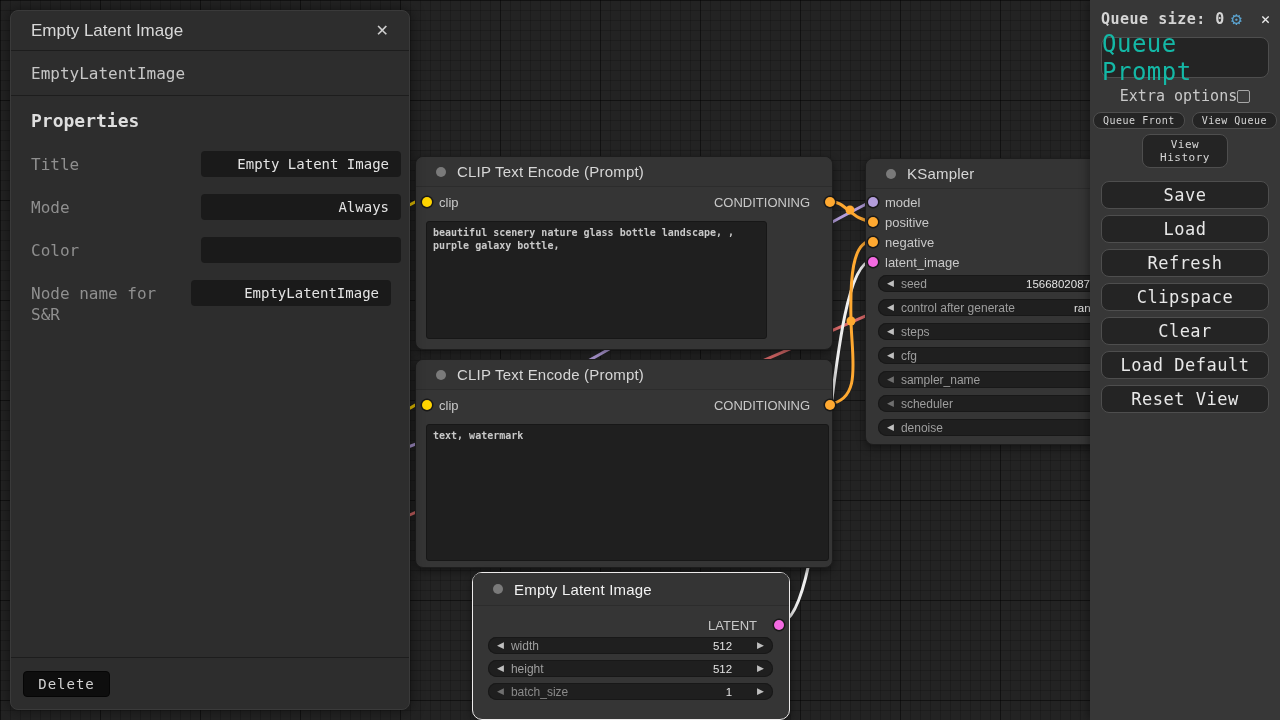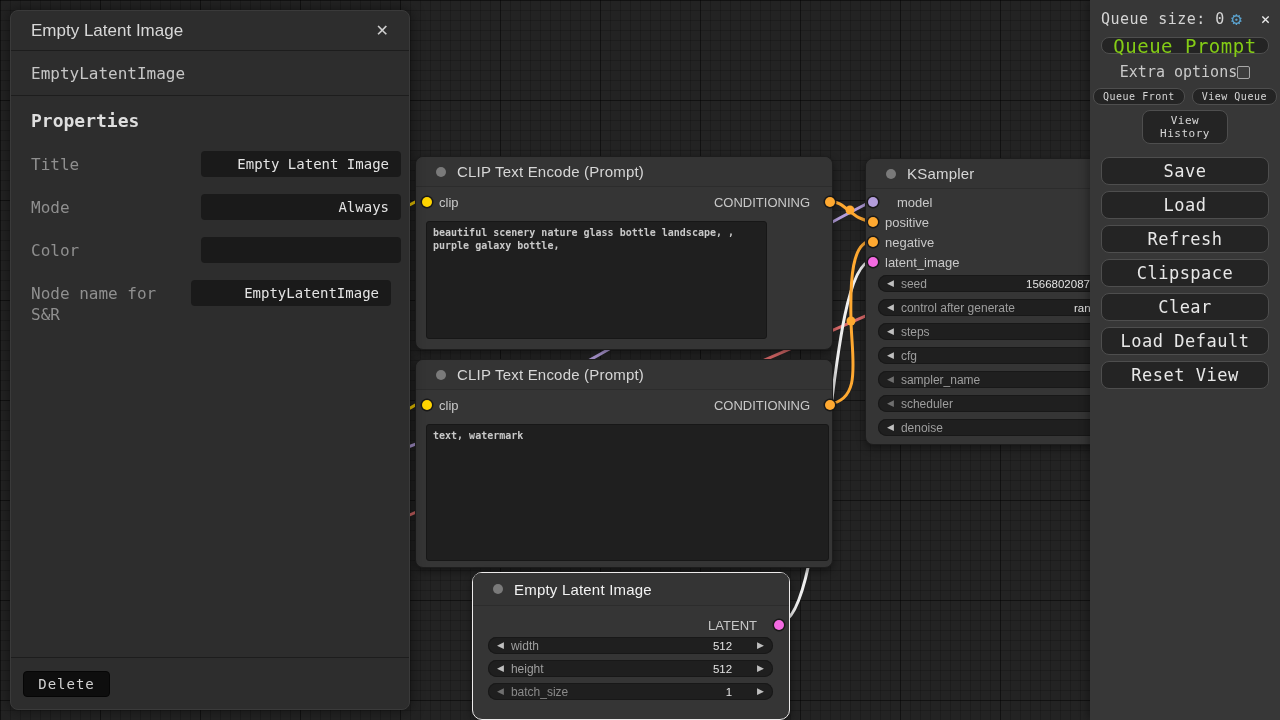--- a/index.html
+++ b/index.html
@@ -93,29 +93,29 @@
   }
 
   
   .menu {
     position:absolute; left:1090px; top:0; width:190px; height:720px; z-index:6;
     background:#373737; box-shadow:-2px 0 8px rgba(0,0,0,.35);
     display:flex; flex-direction:column; align-items:center;
     font-family:"DejaVu Sans Mono", monospace;
   }
   .queue-row { width:100%; height:30px; display:flex; align-items:center; padding:0 10px 0 11px; margin-top:4px; }
-  .queue-size { font-size:15px; color:#d4d4d4; letter-spacing:.5px; }
+  .queue-size { font-size:15px; color:#d4d4d4; letter-spacing:.5px;font-weight:bold; }
   .gear { font-size:18px; color:#5ba3cf; margin-left:6px; line-height:18px; }
   .menu-close { font-size:15px; color:#ececec; font-weight:bold; margin-left:auto; }
   .mbtn {
     background:#242424; border:1px solid #4e4e4e; border-radius:8px;
     color:#e8e8e8; display:flex; align-items:center; justify-content:center;
     letter-spacing:.5px;
   }
-  .btn-queue-prompt { width:168px; height:17px; font-size:19px; margin-top:3px; color:#84cc16; }
+  .btn-queue-prompt { width:168px; height:41px; font-size:24px; margin-top:3px; color:#14b8a6; }
   .extra-row { display:flex; align-items:center; margin-top:9px; }
   .extra-label { font-size:15px; color:#c9c9c9; }
   .checkbox { width:13px; height:13px; border:1px solid #a8a8a8; border-radius:2px; background:#3d3d3d; }
   .small-row { display:flex; gap:7px; margin-top:7px; }
   .btn-sm { height:17px; font-size:10px; padding:0 9px; border-radius:8px; color:#d6d6d6; }
   .btn-view-history { width:86px; height:34px; font-size:11px; line-height:13px; margin-top:5px; text-align:center; color:#d6d6d6; }
   .btn-big { width:168px; height:28px; font-size:17px; margin-top:6px; }
   .btn-big.first { margin-top:13px; }
 </style>
 </head>
@@ -163,21 +163,21 @@
     <div class="prompt-box" style="left:10px; top:64px; width:403px; height:137px;">text, watermark</div>
   </div>
 
   <div class="node" style="left:865px; top:158px; width:252px; height:287px;">
     <div class="node-header">
       <span class="collapse-dot"></span>
       <span class="node-title">KSampler</span>
     </div>
     <div class="port-row" style="position:absolute; left:0; top:33px; width:100%;">
       <span class="dot dot-model" style="left:2px; top:5px;"></span>
-      <span class="port-label" style="left:31px;">model</span>
+      <span class="port-label" style="left:19px;">model</span>
     </div>
     <div class="port-row" style="position:absolute; left:0; top:53px; width:100%;">
       <span class="dot dot-cond" style="left:2px; top:5px;"></span>
       <span class="port-label" style="left:19px;">positive</span>
     </div>
     <div class="port-row" style="position:absolute; left:0; top:73px; width:100%;">
       <span class="dot dot-cond" style="left:2px; top:5px;"></span>
       <span class="port-label" style="left:19px;">negative</span>
     </div>
     <div class="port-row" style="position:absolute; left:0; top:93px; width:100%;">

